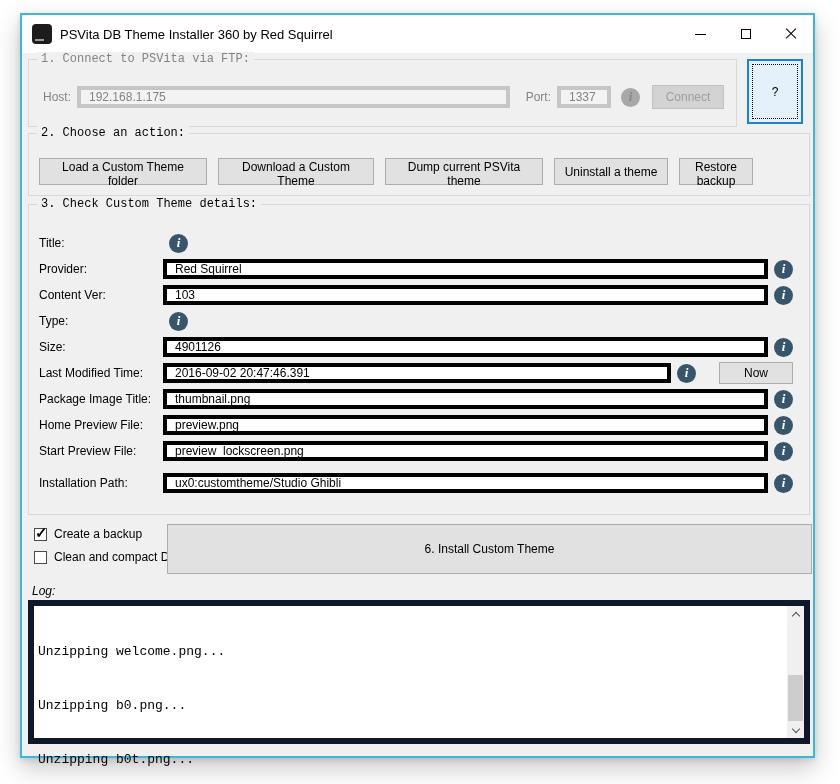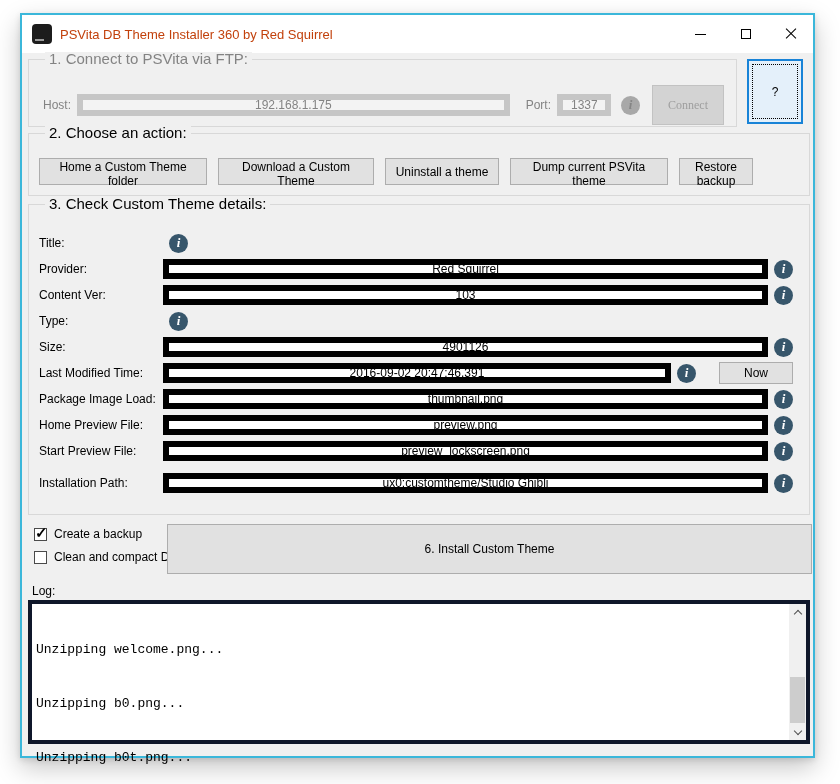--- a/index.html
+++ b/index.html
@@ -13,55 +13,55 @@
   .window {
     position:absolute; left:20px; top:13px; width:795px; height:745px;
     border:2px solid var(--window-border,#3bb7da);
     background:#f0f0f0;
     box-shadow:0 10px 24px rgba(0,0,0,.22), 0 2px 6px rgba(0,0,0,.12);
   }
   
   .titlebar { height:38px; background:#fff; display:flex; align-items:center; position:relative; }
   .app-icon { width:20px; height:20px; margin:0 8px 0 10px; background:#1c1c1c; border-radius:4px; position:relative; flex:0 0 20px; }
   .app-icon .screen { position:absolute; left:3px; bottom:3px; width:9px; height:2px; background:#9a9a9a; }
-  .title-text { font-size:13px; color:#c2410c; white-space:nowrap; }
+  .title-text { font-size:13px; color:#000000; white-space:nowrap; }
   .caption-group { position:absolute; right:0; top:0; display:flex; height:38px; }
   .caption-btn { width:45px; height:38px; display:flex; align-items:center; justify-content:center; background:transparent; border:none; padding:0; cursor:default; }
   .min-glyph { width:11px; height:1px; background:#000; }
   .max-glyph { width:10px; height:10px; border:1px solid #000; background:transparent; }
   .close-glyph { position:relative; width:12px; height:12px; }
   .close-glyph i { position:absolute; left:-1px; top:5px; width:14px; height:1px; background:#000; }
   .close-glyph i.a { transform:rotate(45deg); }
   .close-glyph i.b { transform:rotate(-45deg); }
 
   
   .client { position:absolute; top:38px; left:0; right:0; bottom:0; font-size:12px; }
   .groupbox { position:absolute; border:1px solid #d8d8d8; }
-  .legend { position:absolute; top:-8px; left:16px; background:#f0f0f0; padding:0 4px; font-size:15px; line-height:14px; white-space:nowrap; }
+  .legend { position:absolute; top:-8px; left:8px; background:#f0f0f0; padding:0 4px; font-size:12px; line-height:14px; white-space:nowrap;font-family:Liberation Mono, monospace; }
   .legend.dim { color:#838383; }
 
   
   #group-ftp { left:6px; top:6px; width:709px; height:68px; }
   .ftp-row { display:flex; align-items:center; padding:25px 12px 0 14px; }
   .dim-label { color:#838383; font-size:12px; white-space:nowrap; }
-  input.field { height:20px; border:6px solid #000000; background:#fff; font:12px "Liberation Sans",sans-serif; padding:0 8px; color:#000;text-align:center; }
+  input.field { height:20px; border:4px solid #000000; background:#fff; font:12px "Liberation Sans",sans-serif; padding:0 8px; color:#000; }
   input.field:disabled, input.field.disabled { background:#f3f3f3; border-color:#c6c6c6; color:#838383; }
   #host-input { flex:1; margin-left:6px; height:22px; }
   #port-label { margin-left:16px; }
   #port-input { width:54px; margin-left:6px; height:22px; }
 
   .info { width:19px; height:19px; border-radius:50%; background:var(--accent-info,#37566b); color:#fff;
           display:flex; align-items:center; justify-content:center; flex:0 0 19px;
           font:italic bold 13px "Liberation Serif", serif; cursor:default; }
   .info.off { background:#a8a8a8; color:#858585; }
   #port-info { margin-left:10px; }
 
   button.std { background:#e1e1e1; border:1px solid #adadad; font:12px "Liberation Sans",sans-serif; color:#000; cursor:default; }
   button.std:disabled { background:#d3d3d3; border-color:#c2c2c2; color:#9e9e9e; }
-  #connect-btn { margin-left:12px; width:72px; height:40px;font-family:Liberation Serif, serif; }
+  #connect-btn { margin-left:12px; width:72px; height:24px; }
 
   
   #help-btn { position:absolute; left:725px; top:6px; width:56px; height:65px;
               background:var(--help-bg,#e4f0fa); border:2px solid var(--help-border,#1883d7);
               outline:1px dotted #000; outline-offset:-6px;
               font:12px "Liberation Sans",sans-serif; display:flex; align-items:center; justify-content:center; cursor:default; }
 
   
   #group-actions { left:6px; top:80px; width:782px; height:63px; }
   .actions-row { display:flex; gap:11px; padding:24px 0 0 10px; }
@@ -81,22 +81,22 @@
   
   .cbrow { position:absolute; left:12px; display:flex; align-items:center; gap:7px; cursor:default; }
   #cb-row-1 { top:474px; } #cb-row-2 { top:497px; }
   .cbbox { width:13px; height:13px; background:#fff; border:1px solid #4a4a4a; position:relative; flex:0 0 13px; }
   .cbbox .mark { display:none; position:absolute; left:0px; top:-5px; font-size:15px; font-weight:bold; color:#000; }
   .cbbox.checked .mark { display:block; }
   .cblabel { font-size:12px; }
   #install-btn { position:absolute; left:145px; top:471px; width:645px; height:50px; font-size:12px; }
 
   
-  #log-label { position:absolute; left:10px; top:531px; font-size:12px; }
-  #log-box { position:absolute; left:6px; top:547px; width:782px; height:144px; background:#fff; border:4px solid #0f172a; }
+  #log-label { position:absolute; left:10px; top:531px; font-size:12px;font-style:italic; }
+  #log-box { position:absolute; left:6px; top:547px; width:782px; height:144px; background:#fff; border:6px solid #0f172a; }
   .log-lines { position:absolute; left:4px; top:1px; right:20px; font-family:"Liberation Mono", monospace; font-size:13px; line-height:18px; white-space:pre; color:#000; }
   .vscroll { position:absolute; top:0; right:0; bottom:0; width:17px; background:#f0f0f0; }
   .sbtn { position:absolute; left:0; width:17px; height:17px; display:flex; align-items:center; justify-content:center; cursor:default; }
   .sbtn.up { top:0; } .sbtn.down { bottom:0; }
   .chev { width:6px; height:6px; border-left:1px solid #505050; border-top:1px solid #505050; }
   .sbtn.up .chev { transform:translateY(1px) rotate(45deg); }
   .sbtn.down .chev { transform:translateY(-1px) rotate(225deg); }
   .thumb { position:absolute; left:1px; width:15px; bottom:17px; height:46px; background:#cdcdcd; cursor:default; }
 </style>
 </head>
@@ -137,24 +137,24 @@
         <span class="info off" id="port-info">i</span>
         <button class="std" id="connect-btn" disabled="">Connect</button>
       </div>
     </div>
 
     <button id="help-btn">?</button>
 
     <div class="groupbox" id="group-actions">
       <span class="legend">2. Choose an action:</span>
       <div class="actions-row">
-        <button class="std" style="width:168px">Home a Custom Theme folder</button>
+        <button class="std" style="width:168px">Load a Custom Theme folder</button>
         <button class="std" style="width:156px">Download a Custom Theme</button>
+        <button class="std" style="width:158px">Dump current PSVita theme</button>
         <button class="std" style="width:114px">Uninstall a theme</button>
-        <button class="std" style="width:158px">Dump current PSVita theme</button>
         <button class="std" style="width:74px">Restore backup</button>
       </div>
     </div>
 
     <div class="groupbox" id="group-details">
       <span class="legend">3. Check Custom Theme details:</span>
       <div class="details-body">
 
         <div class="drow">
           <span class="dlabel">Title:</span>
@@ -185,21 +185,21 @@
         </div>
 
         <div class="drow lmt">
           <span class="dlabel">Last Modified Time:</span>
           <input class="field" value="2016-09-02 20:47:46.391" style="">
           <span class="info">i</span>
           <button class="std" id="now-btn">Now</button>
         </div>
 
         <div class="drow">
-          <span class="dlabel">Package Image Load:</span>
+          <span class="dlabel">Package Image Title:</span>
           <input class="field" value="thumbnail.png" style="">
           <span class="info">i</span>
         </div>
 
         <div class="drow">
           <span class="dlabel">Home Preview File:</span>
           <input class="field" value="preview.png" style="">
           <span class="info">i</span>
         </div>
 

